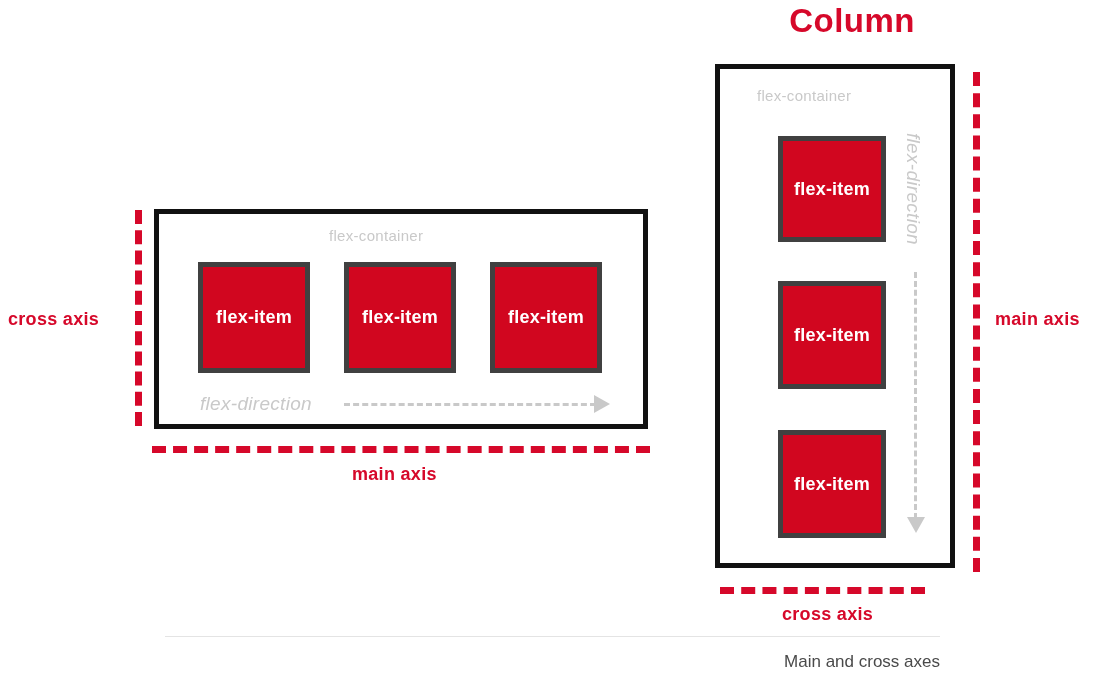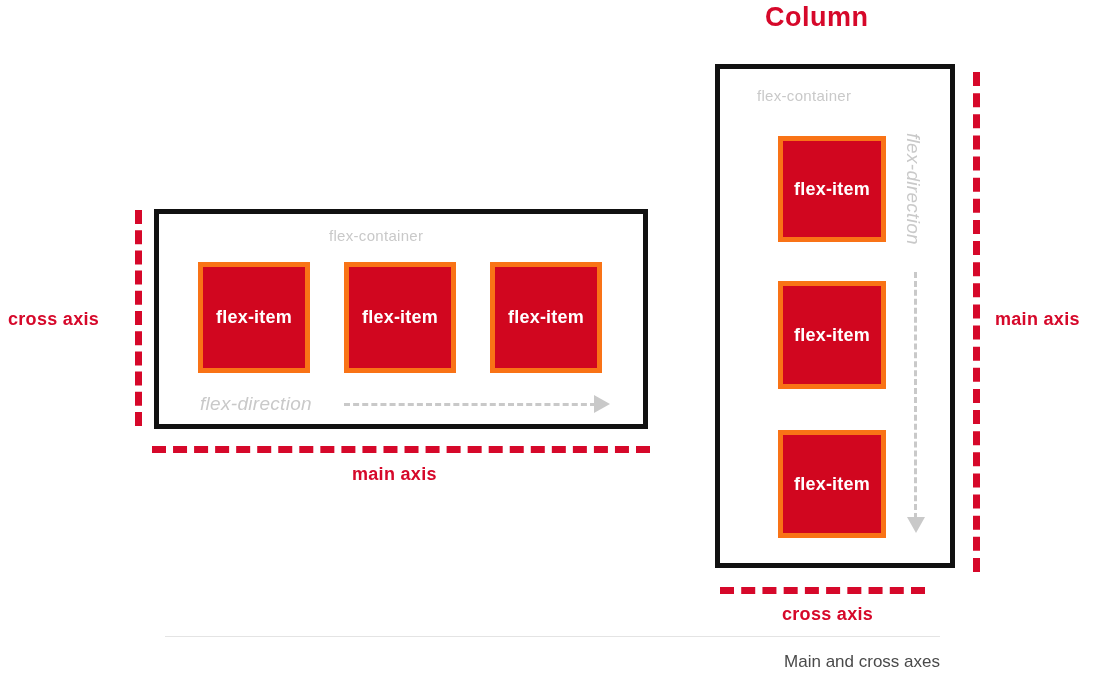--- a/index.html
+++ b/index.html
@@ -15,40 +15,40 @@
     width: 1107px;
     height: 682px;
     background: #ffffff;
     overflow: hidden;
   }
 
   
   .section-title {
     position: absolute;
     color: #d6082a;
-    font-size: 27px;
+    font-size: 33px;
     font-weight: bold;
     letter-spacing: 0.5px;
     white-space: nowrap;
-    text-align: left;
+    text-align: right;
   }
 
   
   .flex-container {
     position: absolute;
     background: #ffffff;
     border: 5px solid #111111;
     box-sizing: border-box;
   }
 
   
   .flex-item {
     position: absolute;
     background: #d1061f;
-    border: 5px solid #f97316;
+    border: 5px solid #404040;
     box-sizing: border-box;
     color: #ffffff;
     font-size: 18px;
     font-weight: bold;
     display: flex;
     align-items: center;
     justify-content: center;
     letter-spacing: 0.2px;
   }
 

